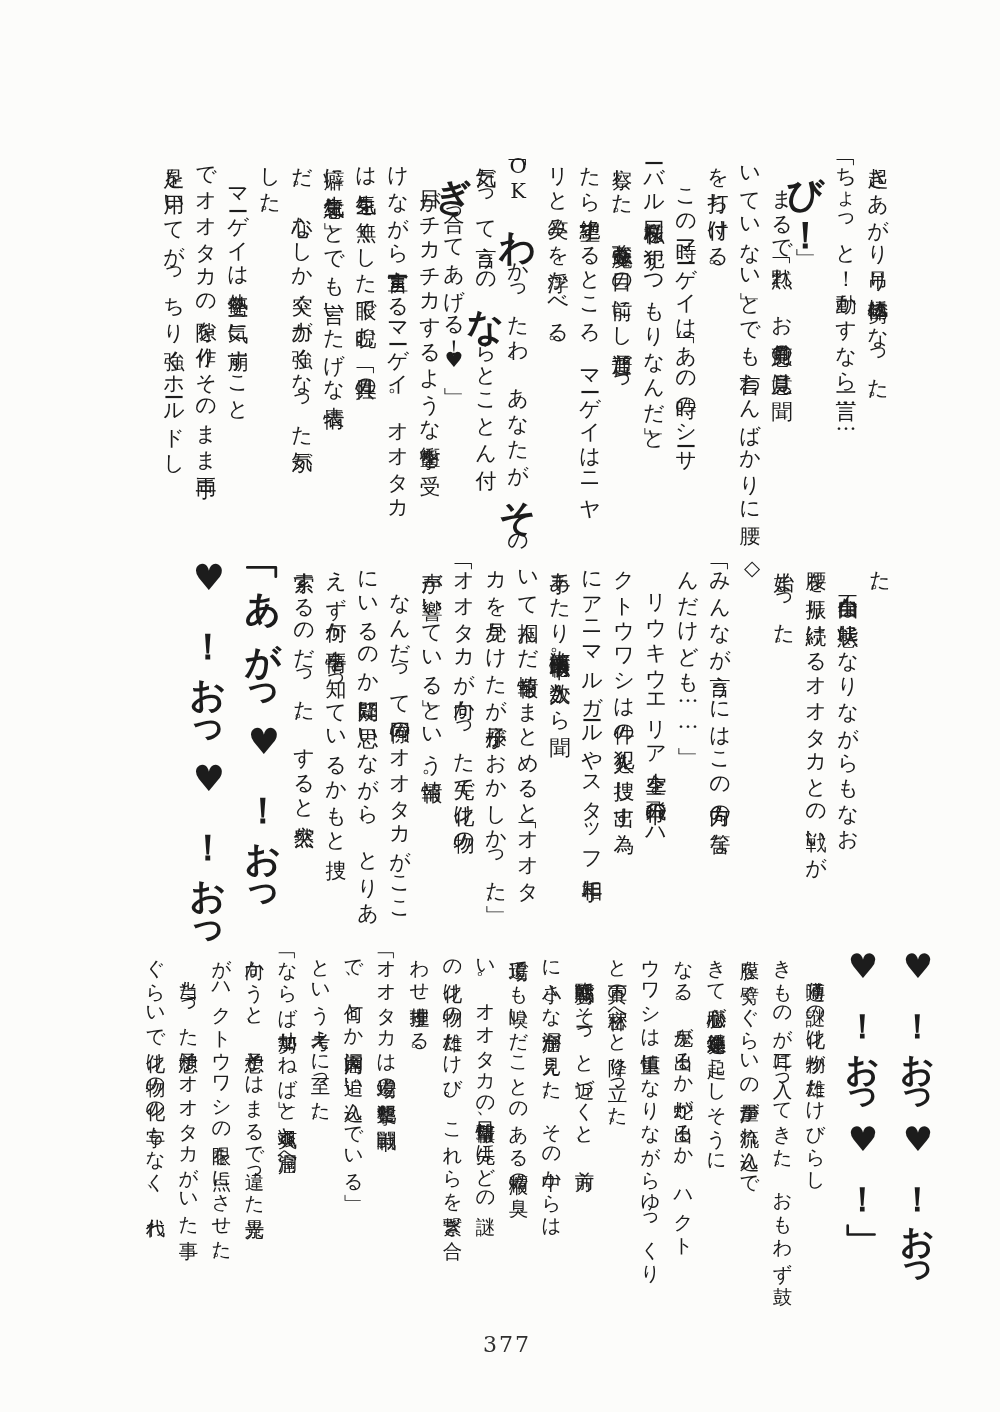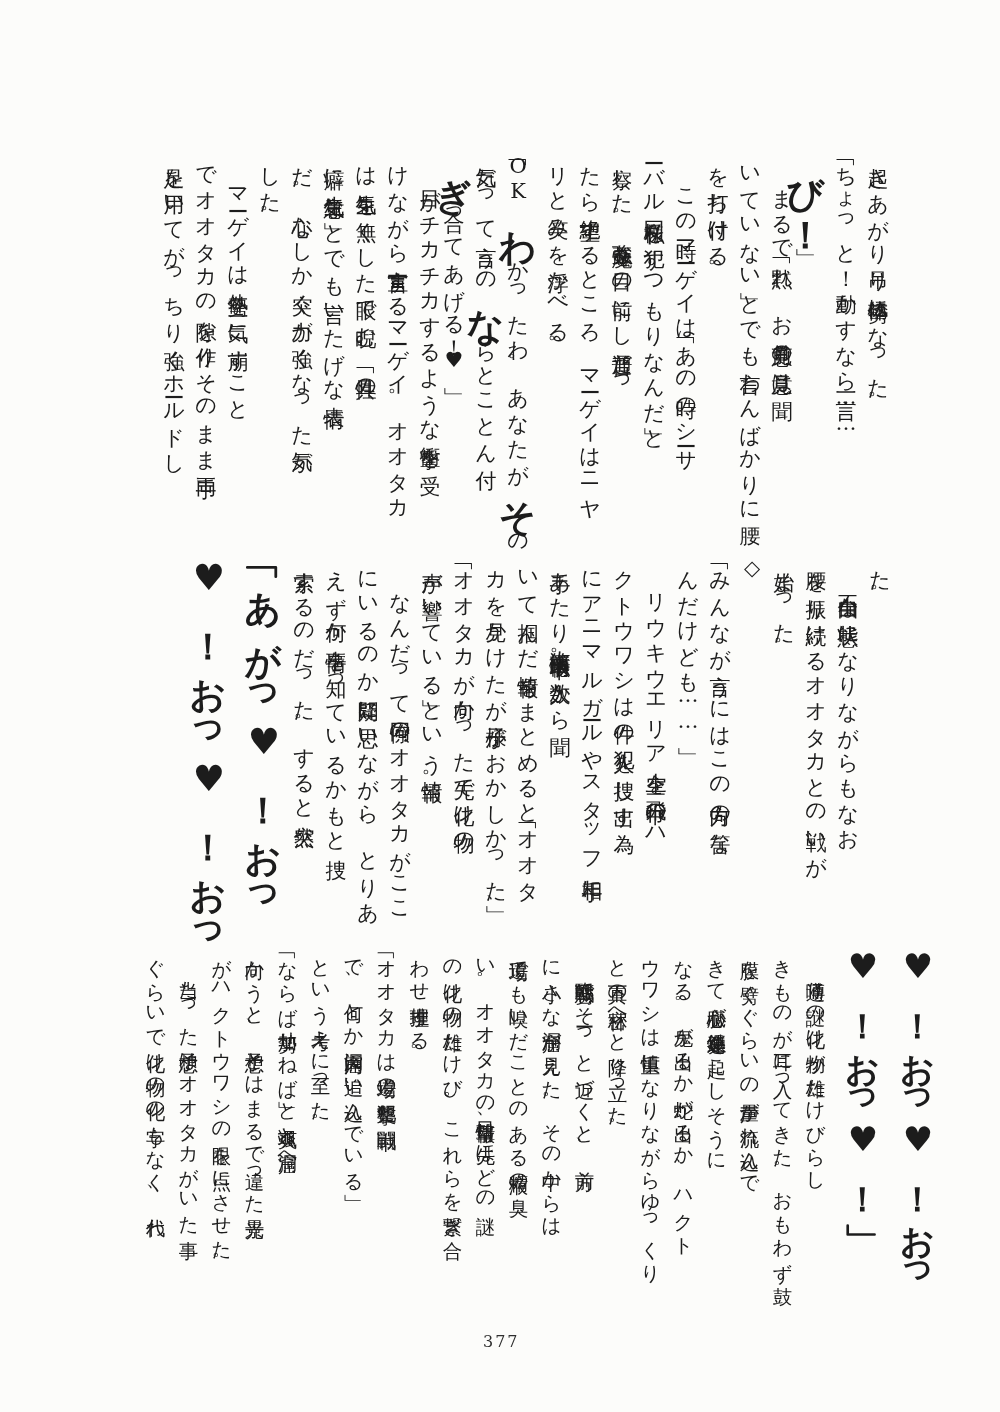--- a/index.html
+++ b/index.html
@@ -26,21 +26,21 @@
   .band-bottom .col.indent { margin-top:20px; }
   .col .big {
     font-size:37px; font-weight:bold; letter-spacing:2px;
   }
   .col.moan {
     width:55px; font-size:36px; font-weight:bold; letter-spacing:10px;
   }
   .band-bottom .col.moan { width:55px; font-size:34px; letter-spacing:5px; }
   .page-number {
     position:absolute; top:1332px; left:483px;
-    font-size:16px; letter-spacing:2px; color:#2f2f2f;
+    font-size:22px; letter-spacing:2px; color:#2f2f2f;
     writing-mode:horizontal-tb;
   }
 </style>
 </head>
 <body>
 
 <div class="page">
   <div class="band band-top">
       <div class="col"><span>起きあがり吊り橋体勢になった。</span></div>
       <div class="col"><span>「ちょっと！動かすなら一言……</span></div>

